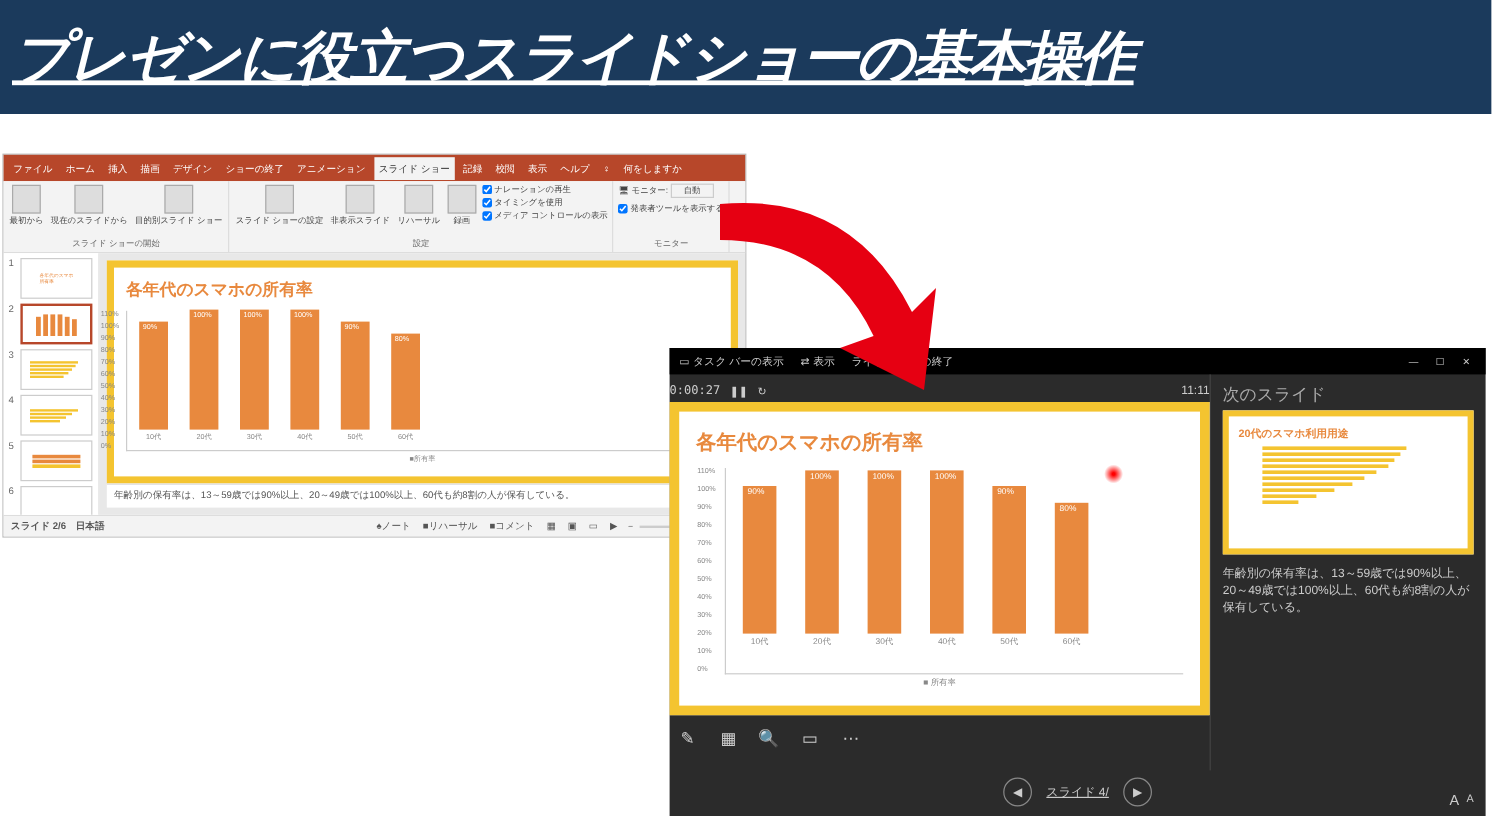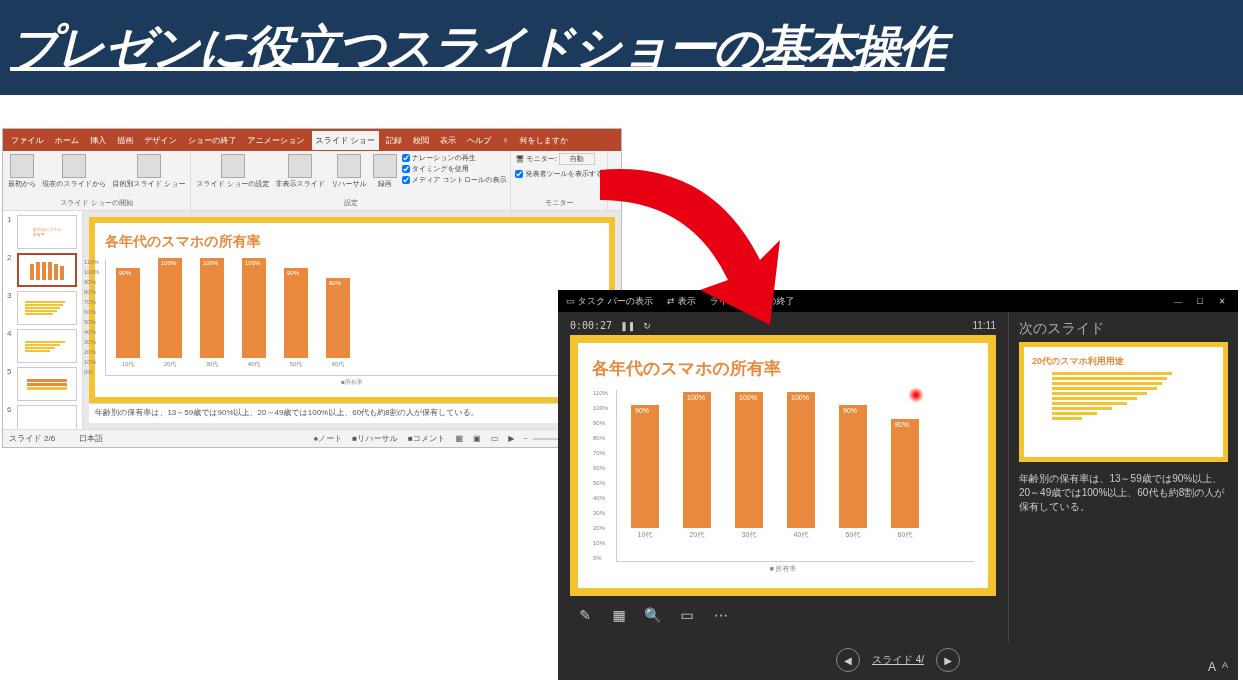--- a/index.html
+++ b/index.html
@@ -62,21 +62,21 @@
 
 
 .presenter { position: absolute; top: 290px; left: 558px; width: 680px; height: 390px; background: #2b2b2b; color: #ccc; font-size: 10px; }
 .presenter-top { height: 22px; background: #000; display: flex; align-items: center; justify-content: space-between; padding: 0 8px; font-size: 9px; }
 .presenter-top-left { display: flex; gap: 14px; align-items: center; }
 .ptop-item { display: flex; align-items: center; gap: 3px; cursor: pointer; }
 .presenter-top-right { display: flex; gap: 6px; align-items: center; }
 .win-btn { width: 16px; height: 12px; display: flex; align-items: center; justify-content: center; cursor: pointer; font-size: 8px; }
 
 .presenter-body { display: flex; height: 330px; }
-.presenter-main { flex: 1; display: flex; flex-direction: column; padding: 8px 12px; }
+.presenter-main { flex: 1; display: flex; flex-direction: column; padding: 8px 0; }
 .timer-row { display: flex; justify-content: space-between; align-items: center; margin-bottom: 4px; font-size: 10px; }
 .timer-left { display: flex; align-items: center; gap: 8px; }
 .timer-text { font-family: monospace; }
 .pause-icon, .reset-icon { cursor: pointer; font-size: 9px; }
 
 .current-slide { flex: 1; background: #fff; border: 8px solid #f4c430; padding: 14px; display: flex; flex-direction: column; position: relative; }
 .laser { position: absolute; top: 44px; right: 64px; width: 16px; height: 16px; background: radial-gradient(circle, #ff0000 10%, rgba(255,0,0,0.5) 40%, transparent 70%); border-radius: 50%; }
 .cur-title { color: #e8893e; font-size: 17px; font-weight: bold; margin-bottom: 10px; }
 .cur-chart { flex: 1; display: flex; position: relative; border-left: 1px solid #ccc; border-bottom: 1px solid #ccc; margin-left: 24px; }
 .cur-y-axis { position: absolute; left: -24px; top: 0; height: 100%; display: flex; flex-direction: column; justify-content: space-between; font-size: 6px; color: #888; }
@@ -319,21 +319,21 @@
               </div>
             </div>
         </div>
         <div class="legend">■所有率</div>
       </div>
       <div class="notes-bar">年齢別の保有率は、13～59歳では90%以上、20～49歳では100%以上、60代も約8割の人が保有している。</div>
     </div>
   </div>
 
   <div class="ppt-status">
-    <div style="display:flex;gap:24px;">
+    <div style="display:flex;gap:8px;font-weight:bold;">
       <span>スライド 2/6</span>
       <span>日本語</span>
     </div>
     <div class="status-right">
       <span class="status-btn">♠ノート</span>
       <span class="status-btn">■リハーサル</span>
       <span class="status-btn">■コメント</span>
       <span class="status-btn">▦</span>
       <span class="status-btn">▣</span>
       <span class="status-btn">▭</span>

